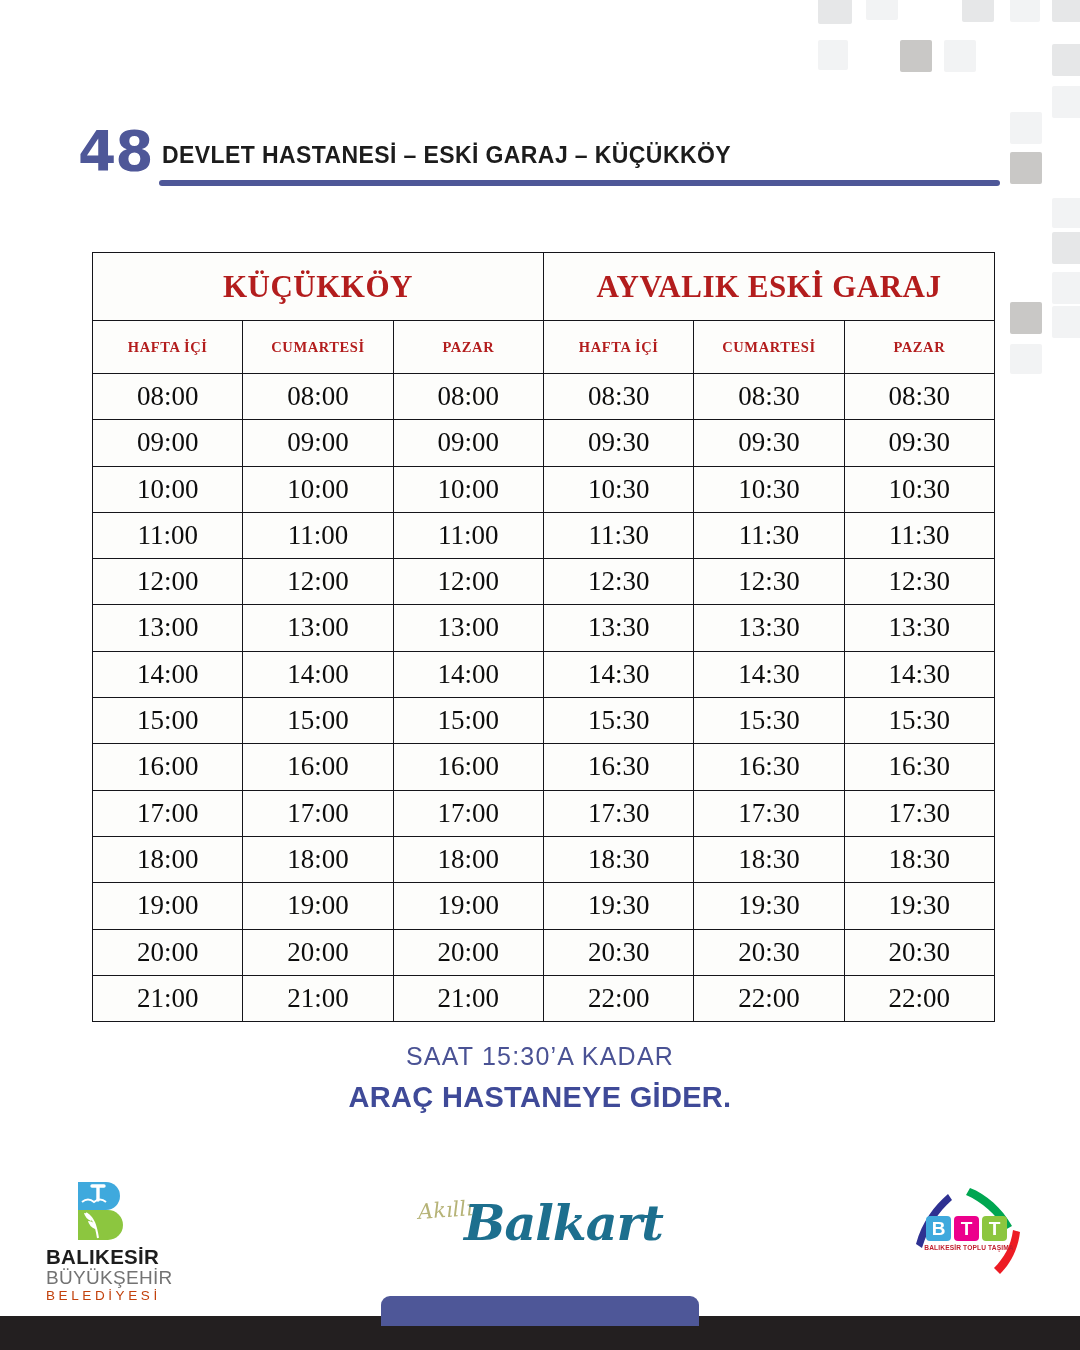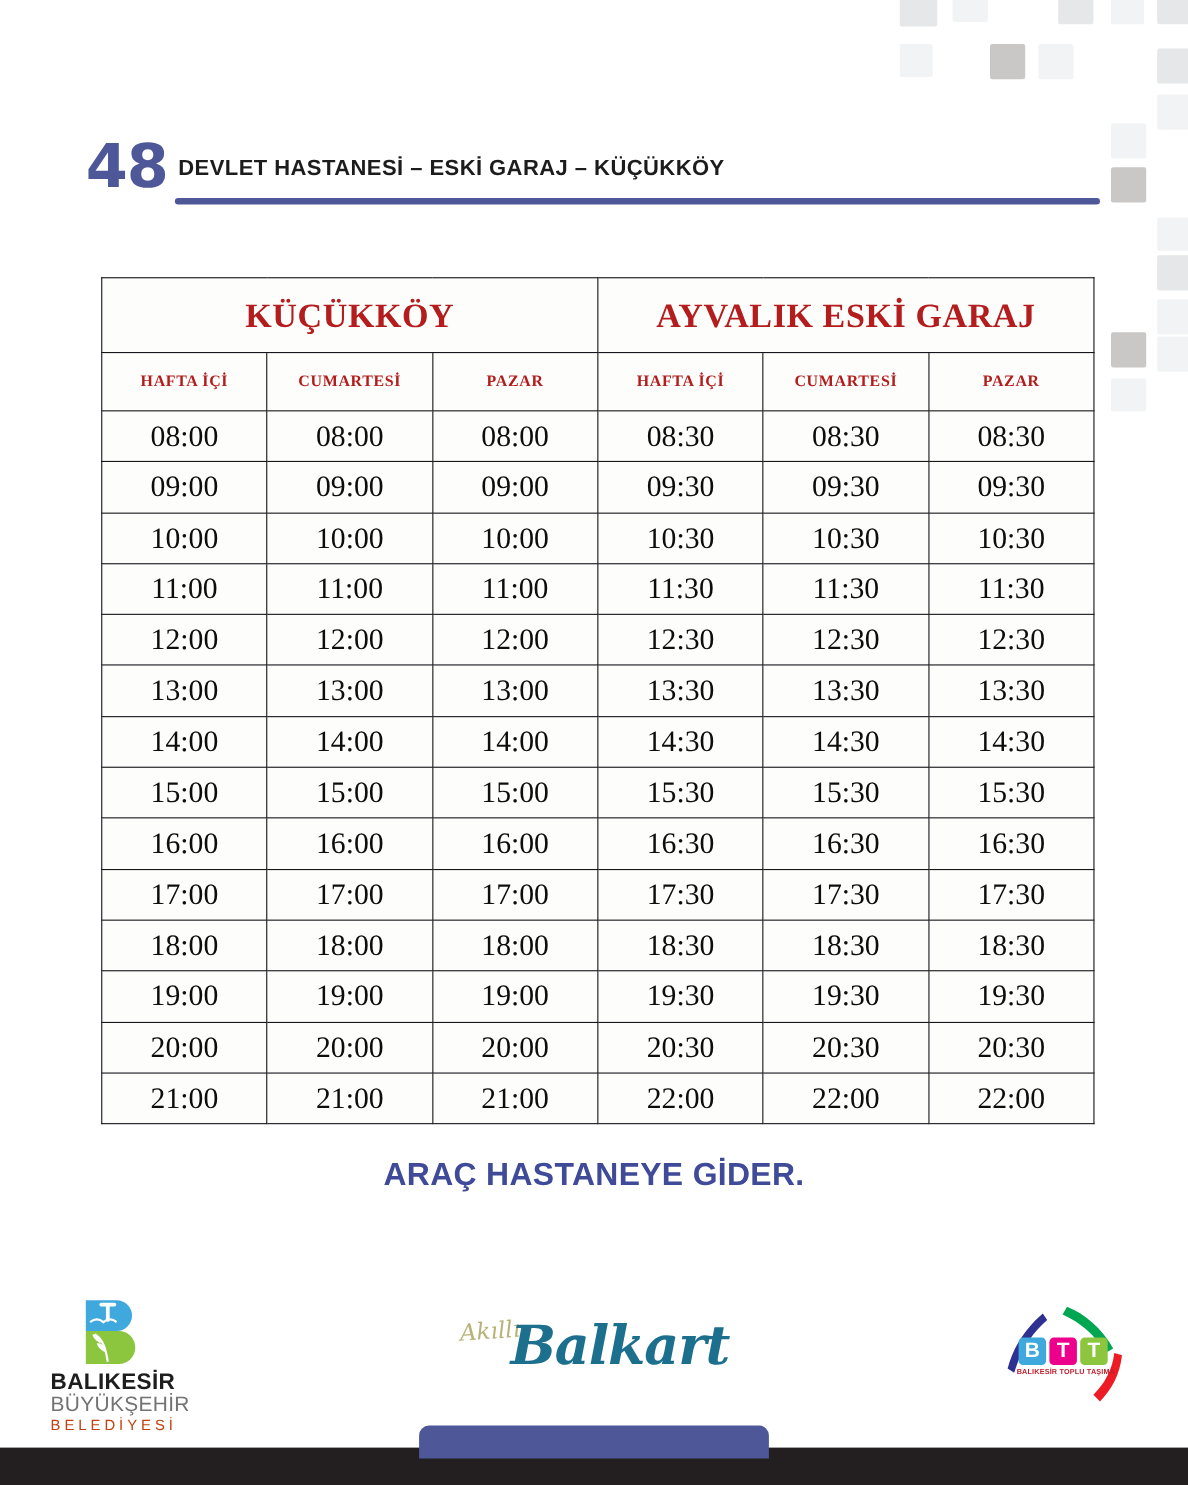--- a/index.html
+++ b/index.html
@@ -54,21 +54,21 @@
     font-weight: 700;
     color: #4e5798;
     letter-spacing: -1px;
     line-height: 1;
   }
   #route-name {
     position: absolute;
     left: 84px;
     top: 14px;
     font-family: "Liberation Sans", sans-serif;
-    font-size: 20px;
+    font-size: 23px;
     font-weight: 600;
     color: #1c1c1c;
     letter-spacing: 0.4px;
     white-space: nowrap;
   }
   #route-underline {
     position: absolute;
     left: 81px;
     top: 52px;
     width: 841px;
@@ -432,20 +432,21 @@
           <td class="time-cell">21:00</td>
           <td class="time-cell">21:00</td>
           <td class="time-cell grp-split">22:00</td>
           <td class="time-cell">22:00</td>
           <td class="time-cell">22:00</td>
         </tr>
       </tbody>
   </table>
 
   <div id="note">
+    <div id="note-line1">SAAT 15:30’A KADAR</div>
     <div id="note-line2">ARAÇ HASTANEYE GİDER.</div>
   </div>
 
   <div id="footer">
 
     <div id="logo-balikesir">
       <div id="bb-mark">
         <svg width="62" height="62" viewBox="0 0 62 62" aria-hidden="true">
           <path d="M6 2 H34 a14 14 0 0 1 0 28 H6 Z" fill="#3fa9dd"></path>
           <path d="M6 30 H36 a15 15 0 0 1 0 30 H6 Z" fill="#8cc63f"></path>

